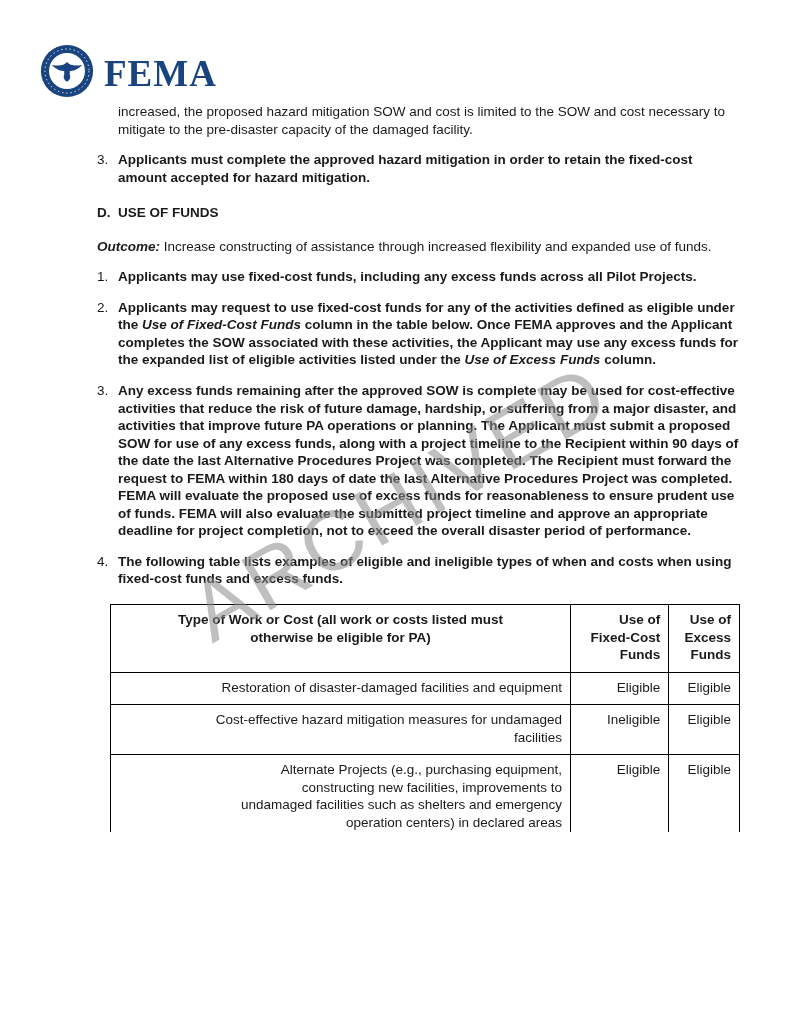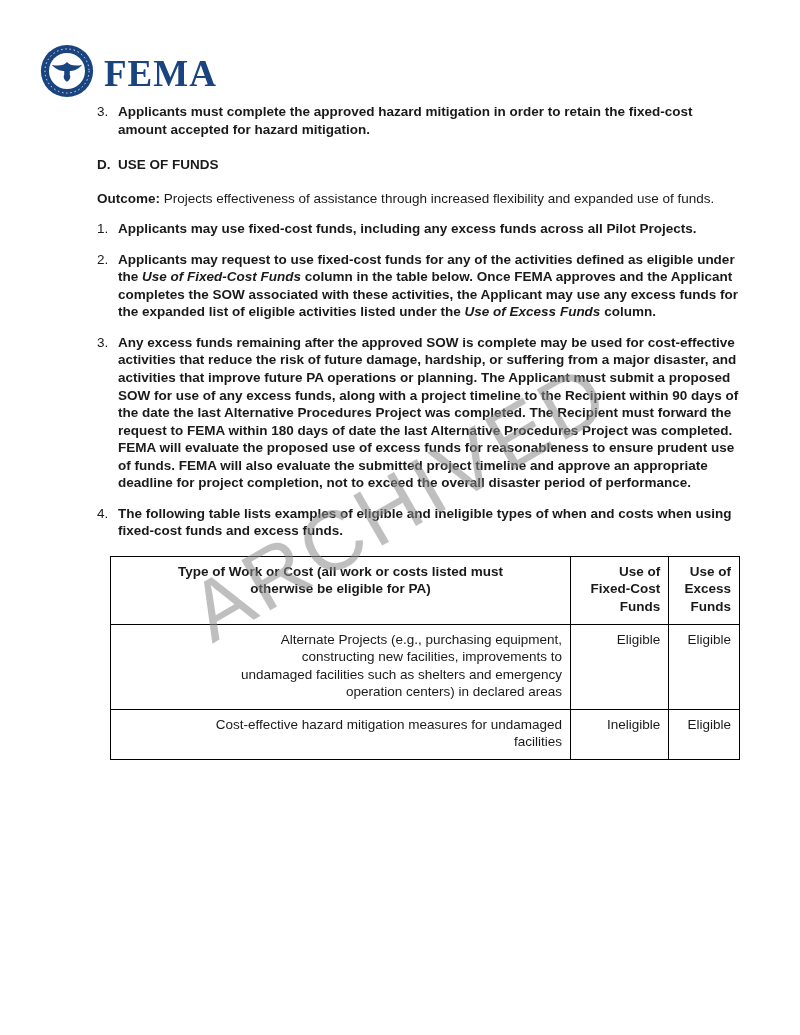--- a/index.html
+++ b/index.html
@@ -58,21 +58,21 @@
     font-weight: bold;
   }
   .section-heading {
     display: flex;
     font-weight: bold;
     margin: 18px 0 16px 0;
   }
   .section-heading .letter {
     flex: 0 0 21px;
   }
-  b.inline-label { font-weight: bold; }
+  b.inline-label { font-weight: bold; font-style: italic; }
   .italic { font-style: italic; }
 
   table.funds-table {
     border-collapse: collapse;
     margin: 16px 0 0 13px;
     width: 630px;
     table-layout: fixed;
   }
   .funds-table th, .funds-table td {
     border: 1px solid #000;
@@ -130,32 +130,33 @@
         <rect x="27.5" y="28" width="5" height="6" rx="1" fill="#1a4480"></rect>
       </svg>
     </span>
     <span class="fema-wordmark">FEMA</span>
   </div>
 
   <div class="watermark">ARCHIVED</div>
 
   <div class="content">
 
+    <p class="para indented">increased, the proposed hazard mitigation SOW and cost is limited to the SOW and cost necessary to mitigate to the pre-disaster capacity of the damaged facility.</p>
 
     <div class="list-item">
       <span class="num">3.</span>
       <span class="txt">Applicants must complete the approved hazard mitigation in order to retain the fixed-cost amount accepted for hazard mitigation.</span>
     </div>
 
     <div class="section-heading">
       <span class="letter">D.</span>
       <span>USE OF FUNDS</span>
     </div>
 
-    <p class="para"><b class="inline-label">Outcome:</b><span> Projects effectiveness of assistance through increased flexibility and expanded use of funds.</span></p>
+    <p class="para"><b class="inline-label">Outcome:</b><span> Increase constructing of assistance through increased flexibility and expanded use of funds.</span></p>
 
     <div class="list-item">
       <span class="num">1.</span>
       <span class="txt">Applicants may use fixed-cost funds, including any excess funds across all Pilot Projects.</span>
     </div>
 
     <div class="list-item">
       <span class="num">2.</span>
       <span class="txt"><span>Applicants may request to use fixed-cost funds for any of the activities defined as eligible under the </span><span class="italic">Use of Fixed-Cost Funds</span><span> column in the table below. Once FEMA approves and the Applicant completes the SOW associated with these activities, the Applicant may use any excess funds for the expanded list of eligible activities listed under the </span><span class="italic">Use of Excess Funds</span><span> column.</span></span>
     </div>
@@ -183,33 +184,38 @@
           <th>Use of
 Fixed-Cost
 Funds</th>
           <th>Use of
 Excess
 Funds</th>
         </tr>
       </thead>
       <tbody>
         <tr>
+          <td>Restoration of disaster-damaged facilities and equipment</td>
+          <td>Eligible</td>
+          <td>Eligible</td>
+        </tr>
+        <tr>
+          <td>Cost-effective hazard mitigation measures for undamaged
+facilities</td>
+          <td>Ineligible</td>
+          <td>Eligible</td>
+        </tr>
+        <tr>
           <td>Alternate Projects (e.g., purchasing equipment,
 constructing new facilities, improvements to
 undamaged facilities such as shelters and emergency
 operation centers) in declared areas</td>
           <td>Eligible</td>
           <td>Eligible</td>
         </tr>
-        <tr>
-          <td>Cost-effective hazard mitigation measures for undamaged
-facilities</td>
-          <td>Ineligible</td>
-          <td>Eligible</td>
-        </tr>
       </tbody>
     </table>
 
   </div>
 
   <div class="footer">
     <span>Page 3 of 8</span>
   </div>
 
 </div>

